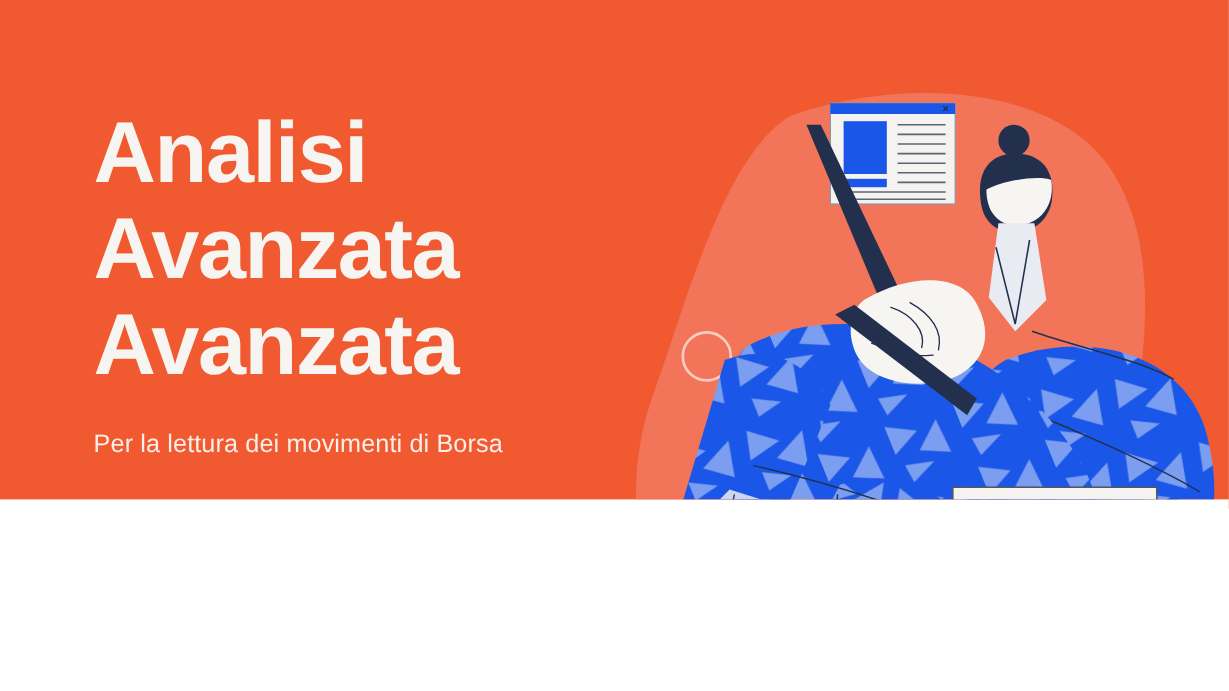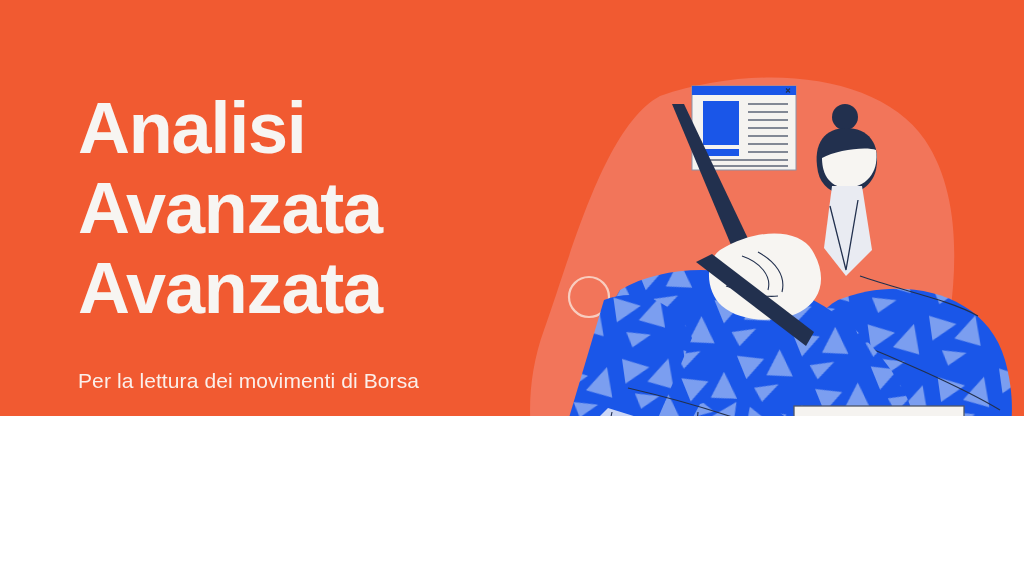--- a/index.html
+++ b/index.html
@@ -33,21 +33,21 @@
   .headline {
     color: #F7F5F2;
     font-family: "Liberation Sans", sans-serif;
     font-weight: 700;
     font-size: 72px;
     line-height: 80px;
     letter-spacing: -1.2px;
     white-space: nowrap;
   }
   .subtitle {
-    margin-top: 38px;
+    margin-top: 28px;
     color: #FBEFEA;
     font-family: "Liberation Sans", sans-serif;
     font-weight: 400;
     font-size: 21px;
     line-height: 30px;
     letter-spacing: 0.1px;
     white-space: nowrap;
   }
 </style>
 </head>

